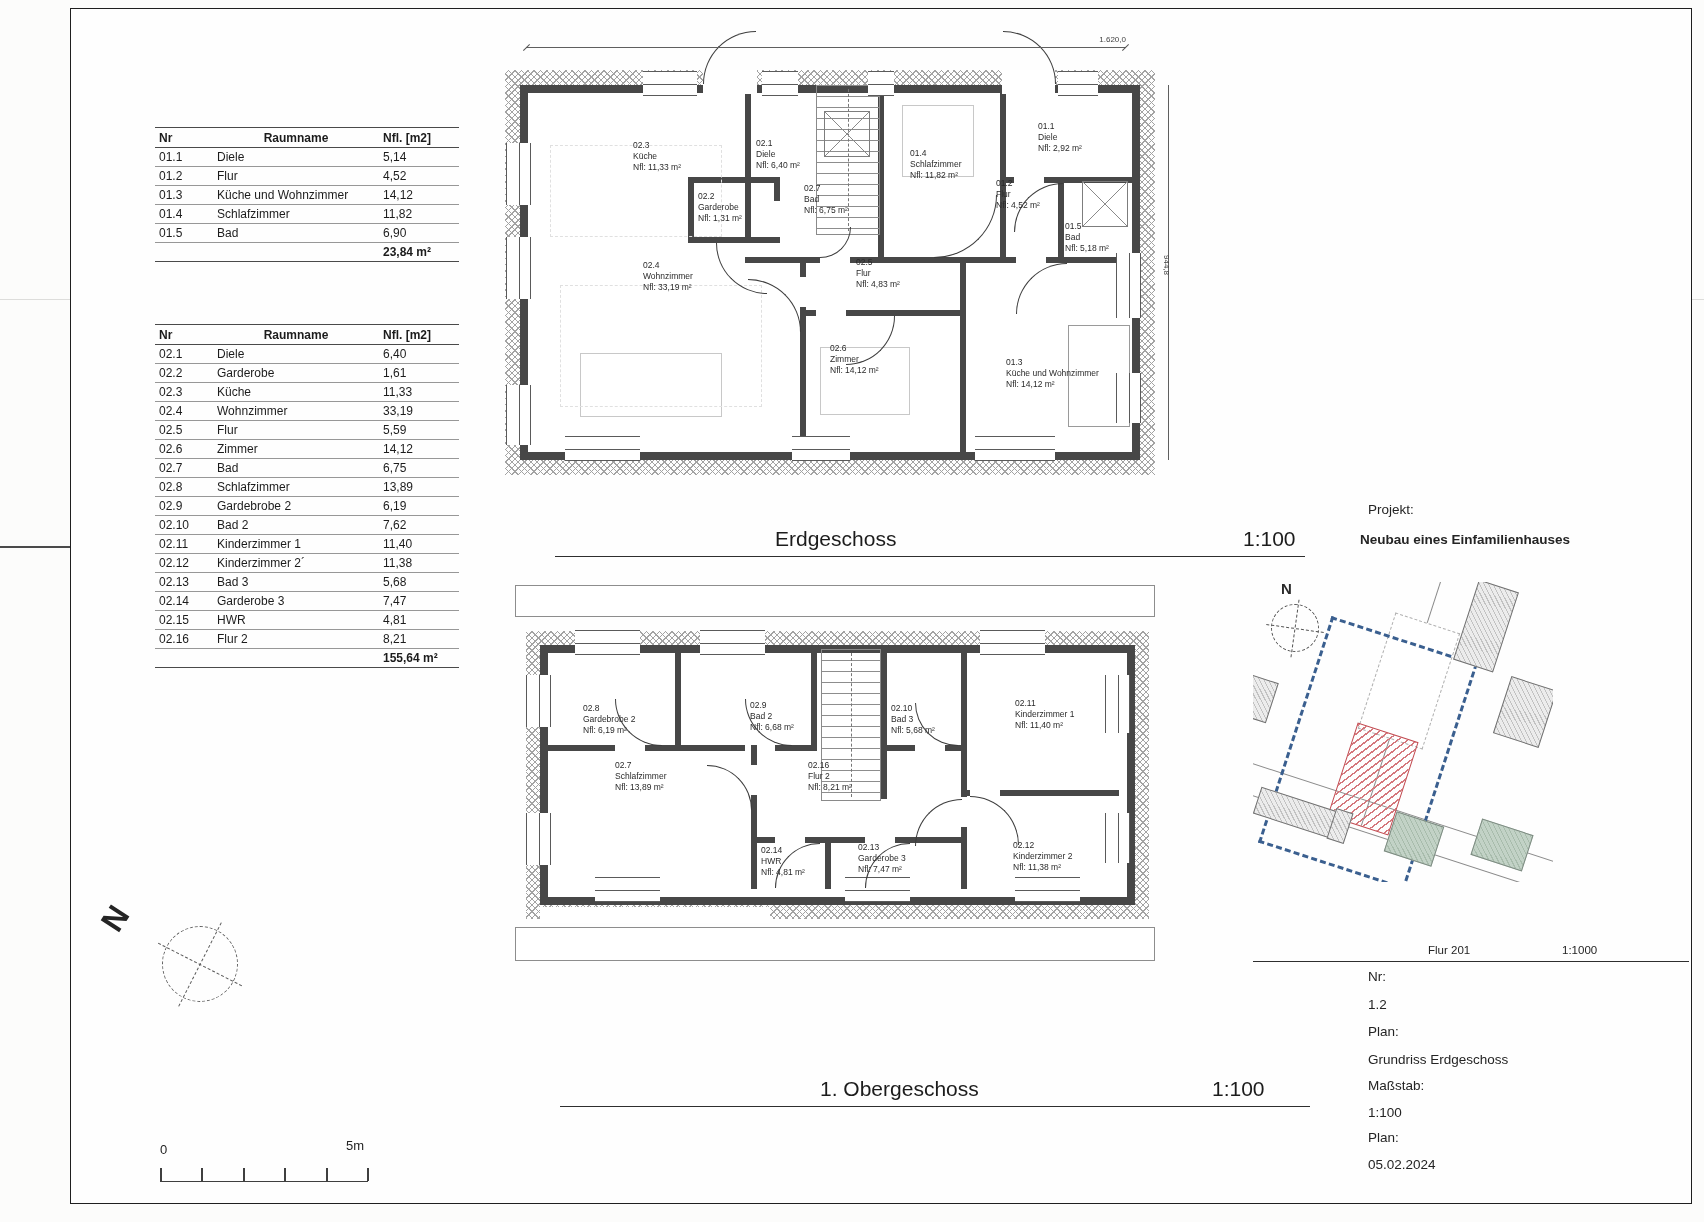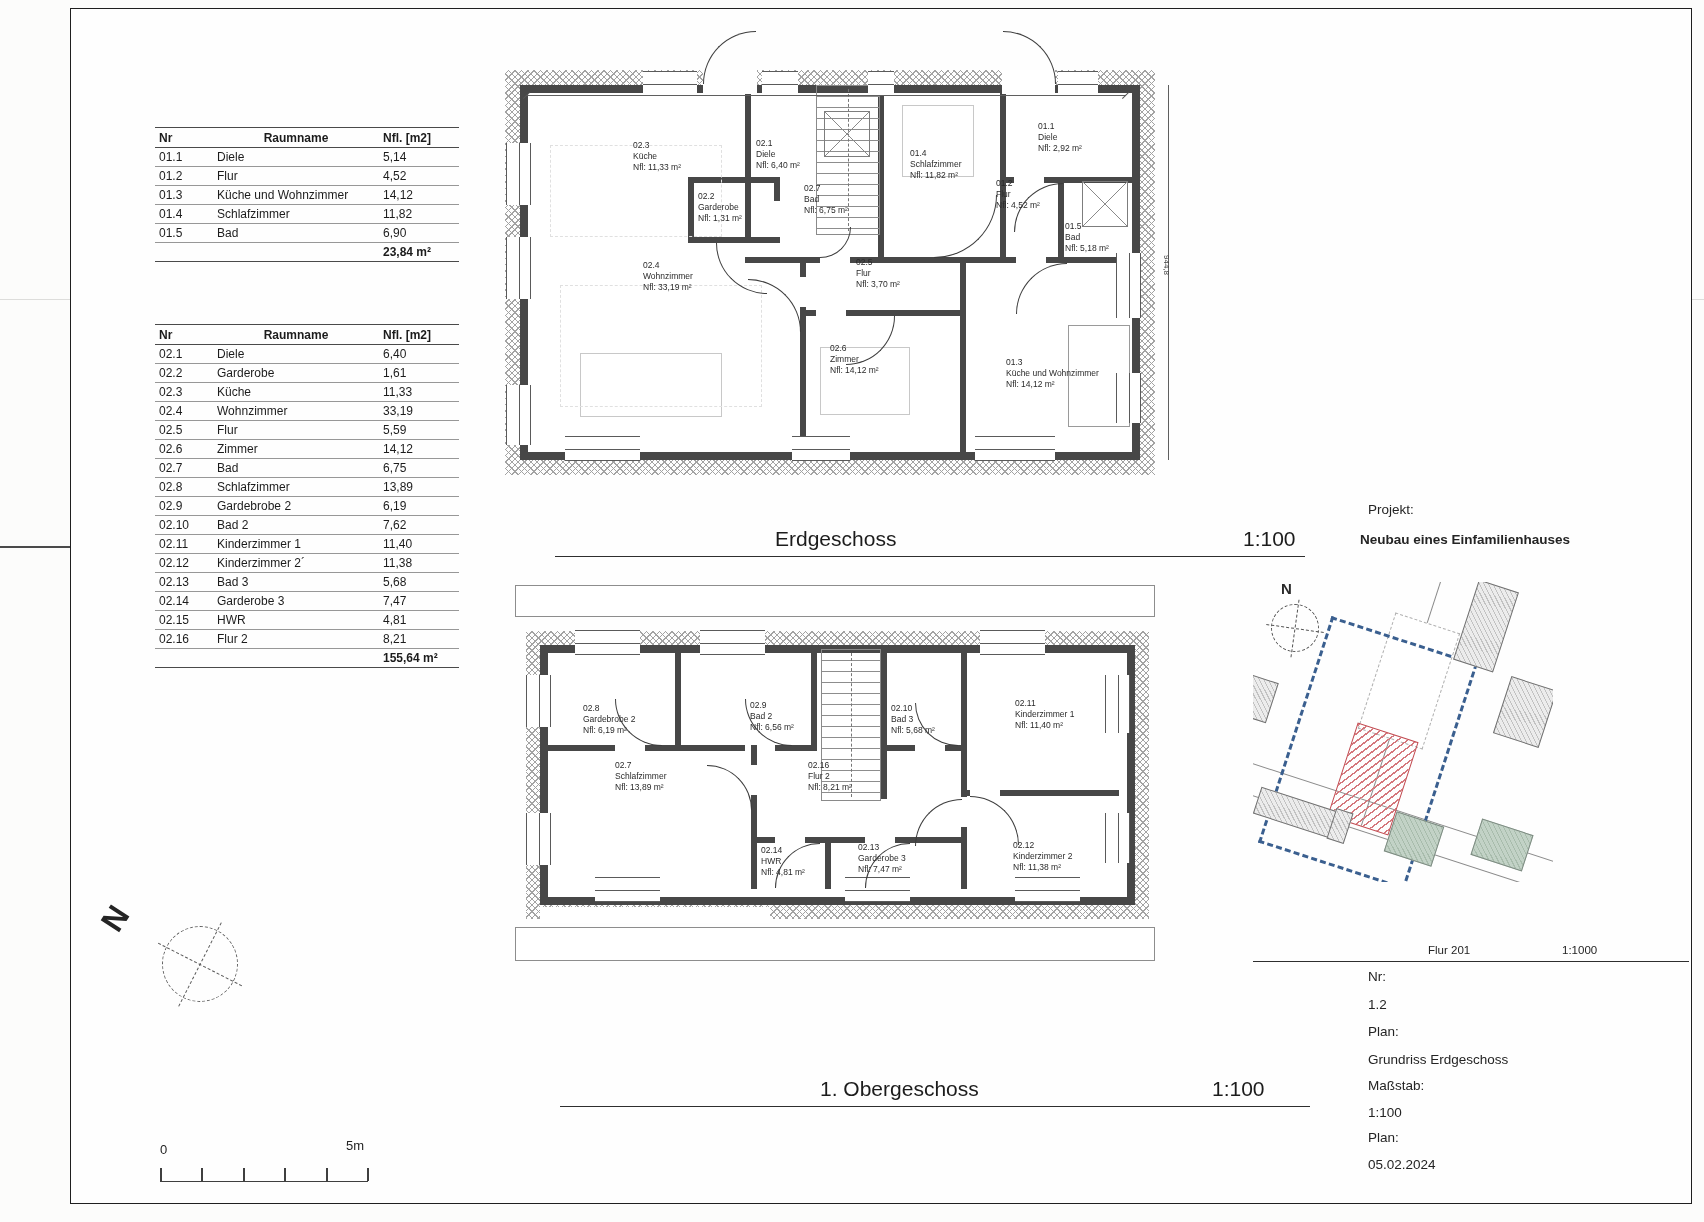--- a/index.html
+++ b/index.html
@@ -44,21 +44,21 @@
   .xbox{position:absolute;border:1px solid #7d7d7d;z-index:3;background:
      linear-gradient(to top right,transparent calc(50% - .7px),#8a8a8a calc(50% - .7px) calc(50% + .7px),transparent calc(50% + .7px)),
      linear-gradient(to top left ,transparent calc(50% - .7px),#8a8a8a calc(50% - .7px) calc(50% + .7px),transparent calc(50% + .7px));}
   .furn{position:absolute;border:1px solid #c8c8c8;z-index:1;}
   .dashrect{position:absolute;border:1px dashed #e0e0e0;z-index:1;}
   .counter{position:absolute;border:1px solid #9a9a9a;z-index:2;}
   .rlabel{position:absolute;font-size:8.5px;line-height:1.3;color:#2a2a2a;z-index:6;white-space:nowrap;}
   .rlabel span{display:block;}
 
   
-  .dim-top{position:absolute;border-bottom:1px solid #5f5f5f;text-align:right;font-size:8px;color:#444;z-index:6;margin-top:48px;}
+  .dim-top{position:absolute;border-bottom:1px solid #5f5f5f;text-align:right;font-size:8px;color:#444;z-index:6;}
   .dim-top .dimtick{position:absolute;width:9px;height:1px;background:#555;bottom:-1px;transform:rotate(-45deg);}
   .dim-right{position:absolute;border-left:1px solid #5f5f5f;z-index:6;}
   .dim-right span{position:absolute;left:2px;top:170px;font-size:8px;color:#444;transform:rotate(90deg);transform-origin:left top;}
 
   
   .capline{position:absolute;border-top:1.4px solid #2e2e2e;}
   .caption{position:absolute;font-size:21px;color:#1c1c1c;}
 
   
   .tb-label{position:absolute;left:1368px;font-size:13.5px;color:#242424;}
@@ -345,21 +345,21 @@
         <span>Nfl: 5,18 m²</span>
       </div>
     <div class="rlabel" style="left:123px;top:175px;">
         <span>02.4</span>
         <span>Wohnzimmer</span>
         <span>Nfl: 33,19 m²</span>
       </div>
     <div class="rlabel" style="left:336px;top:172px;">
         <span>02.5</span>
         <span>Flur</span>
-        <span>Nfl: 3,70 m²</span>
+        <span>Nfl: 4,83 m²</span>
       </div>
     <div class="rlabel" style="left:310px;top:258px;">
         <span>02.6</span>
         <span>Zimmer</span>
         <span>Nfl: 14,12 m²</span>
       </div>
     <div class="rlabel" style="left:486px;top:272px;">
         <span>01.3</span>
         <span>Küche und Wohnzimmer</span>
         <span>Nfl: 14,12 m²</span>
@@ -431,21 +431,21 @@
     <div class="door tl" style="left:400px;top:214px;width:46px;height:46px;"></div>
 
     <div class="rlabel" style="left:68px;top:118px;">
         <span>02.8</span>
         <span>Gardebrobe 2</span>
         <span>Nfl: 6,19 m²</span>
       </div>
     <div class="rlabel" style="left:235px;top:115px;">
         <span>02.9</span>
         <span>Bad 2</span>
-        <span>Nfl: 6,56 m²</span>
+        <span>Nfl: 6,68 m²</span>
       </div>
     <div class="rlabel" style="left:376px;top:118px;">
         <span>02.10</span>
         <span>Bad 3</span>
         <span>Nfl: 5,68 m²</span>
       </div>
     <div class="rlabel" style="left:500px;top:113px;">
         <span>02.11</span>
         <span>Kinderzimmer 1</span>
         <span>Nfl: 11,40 m²</span>

